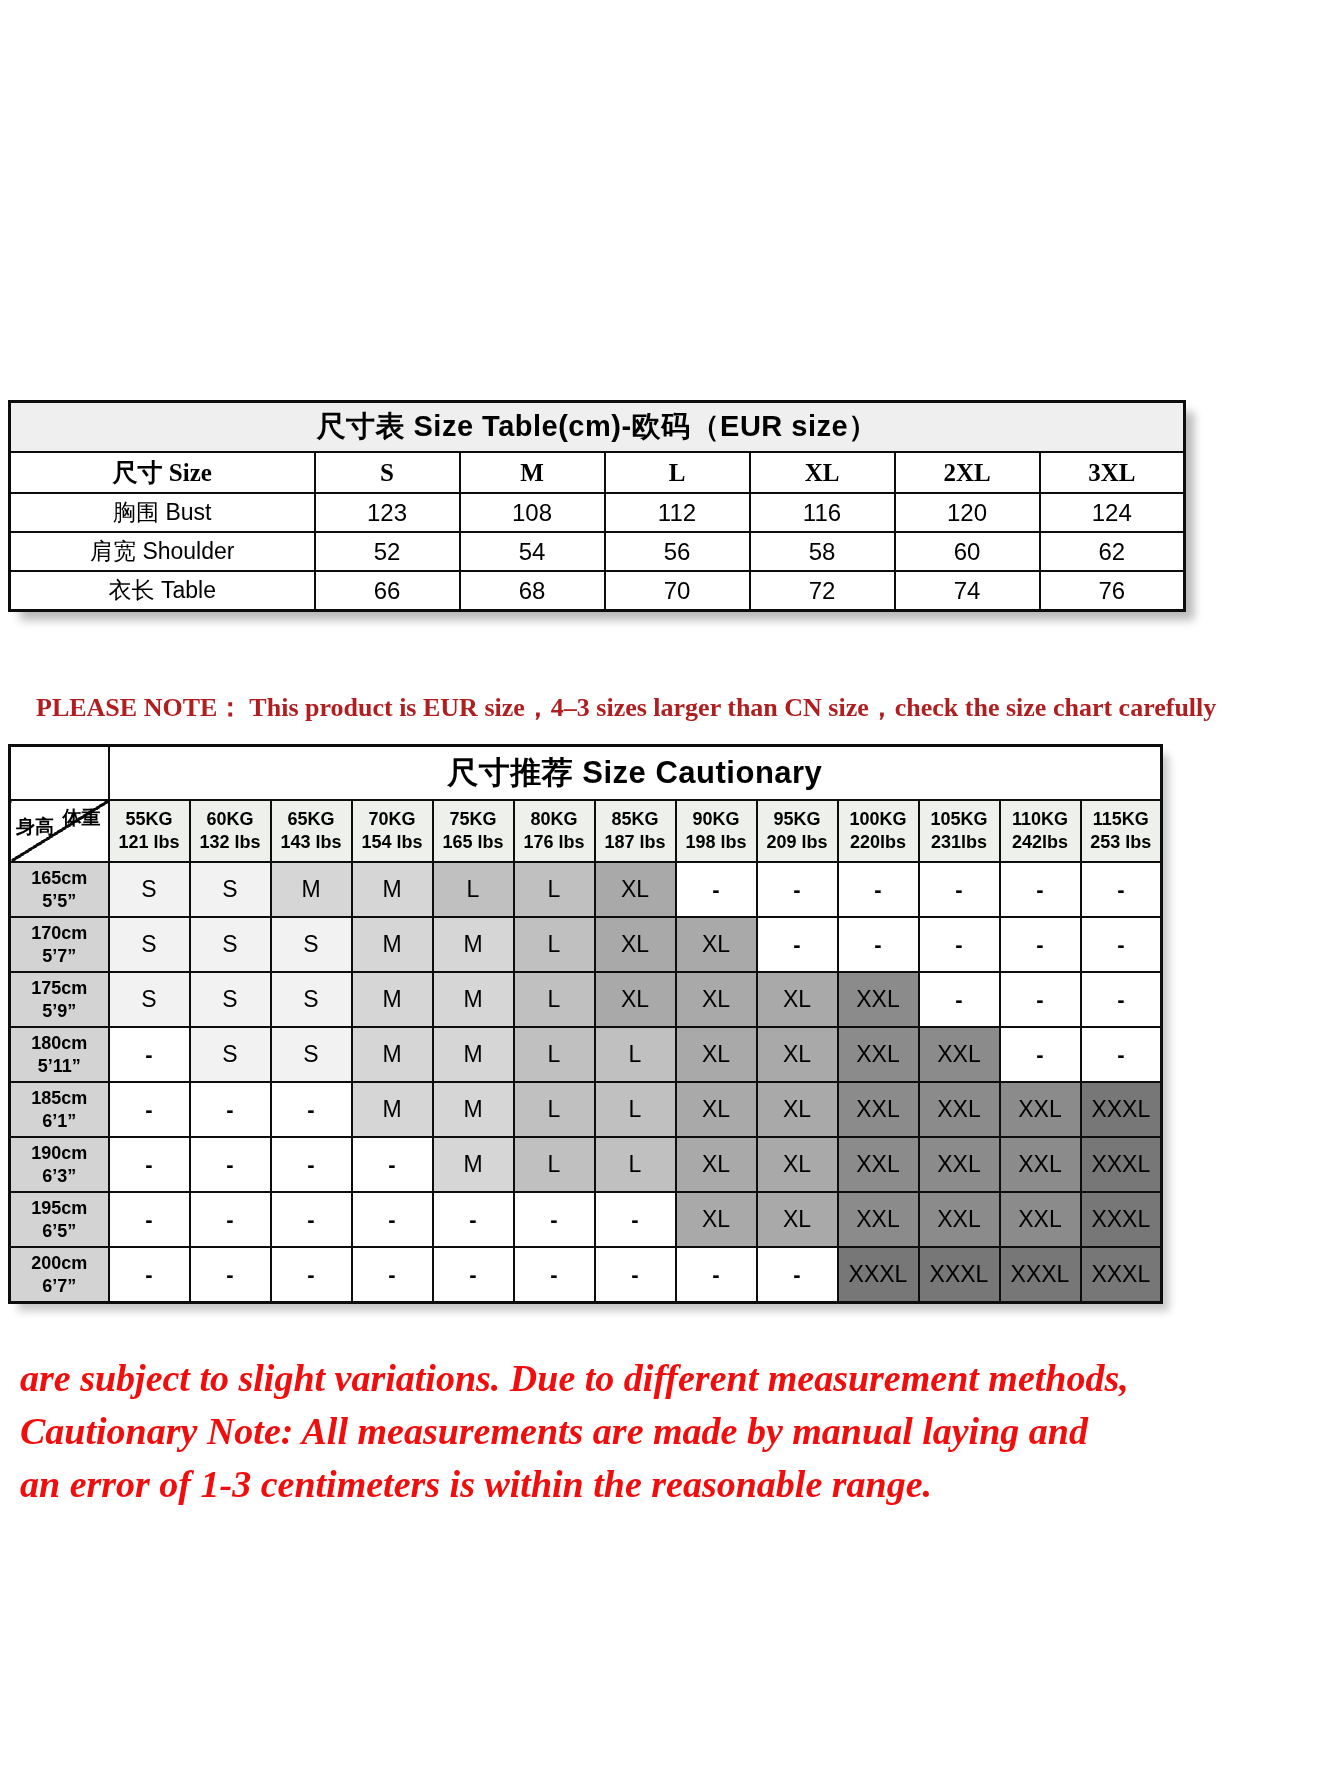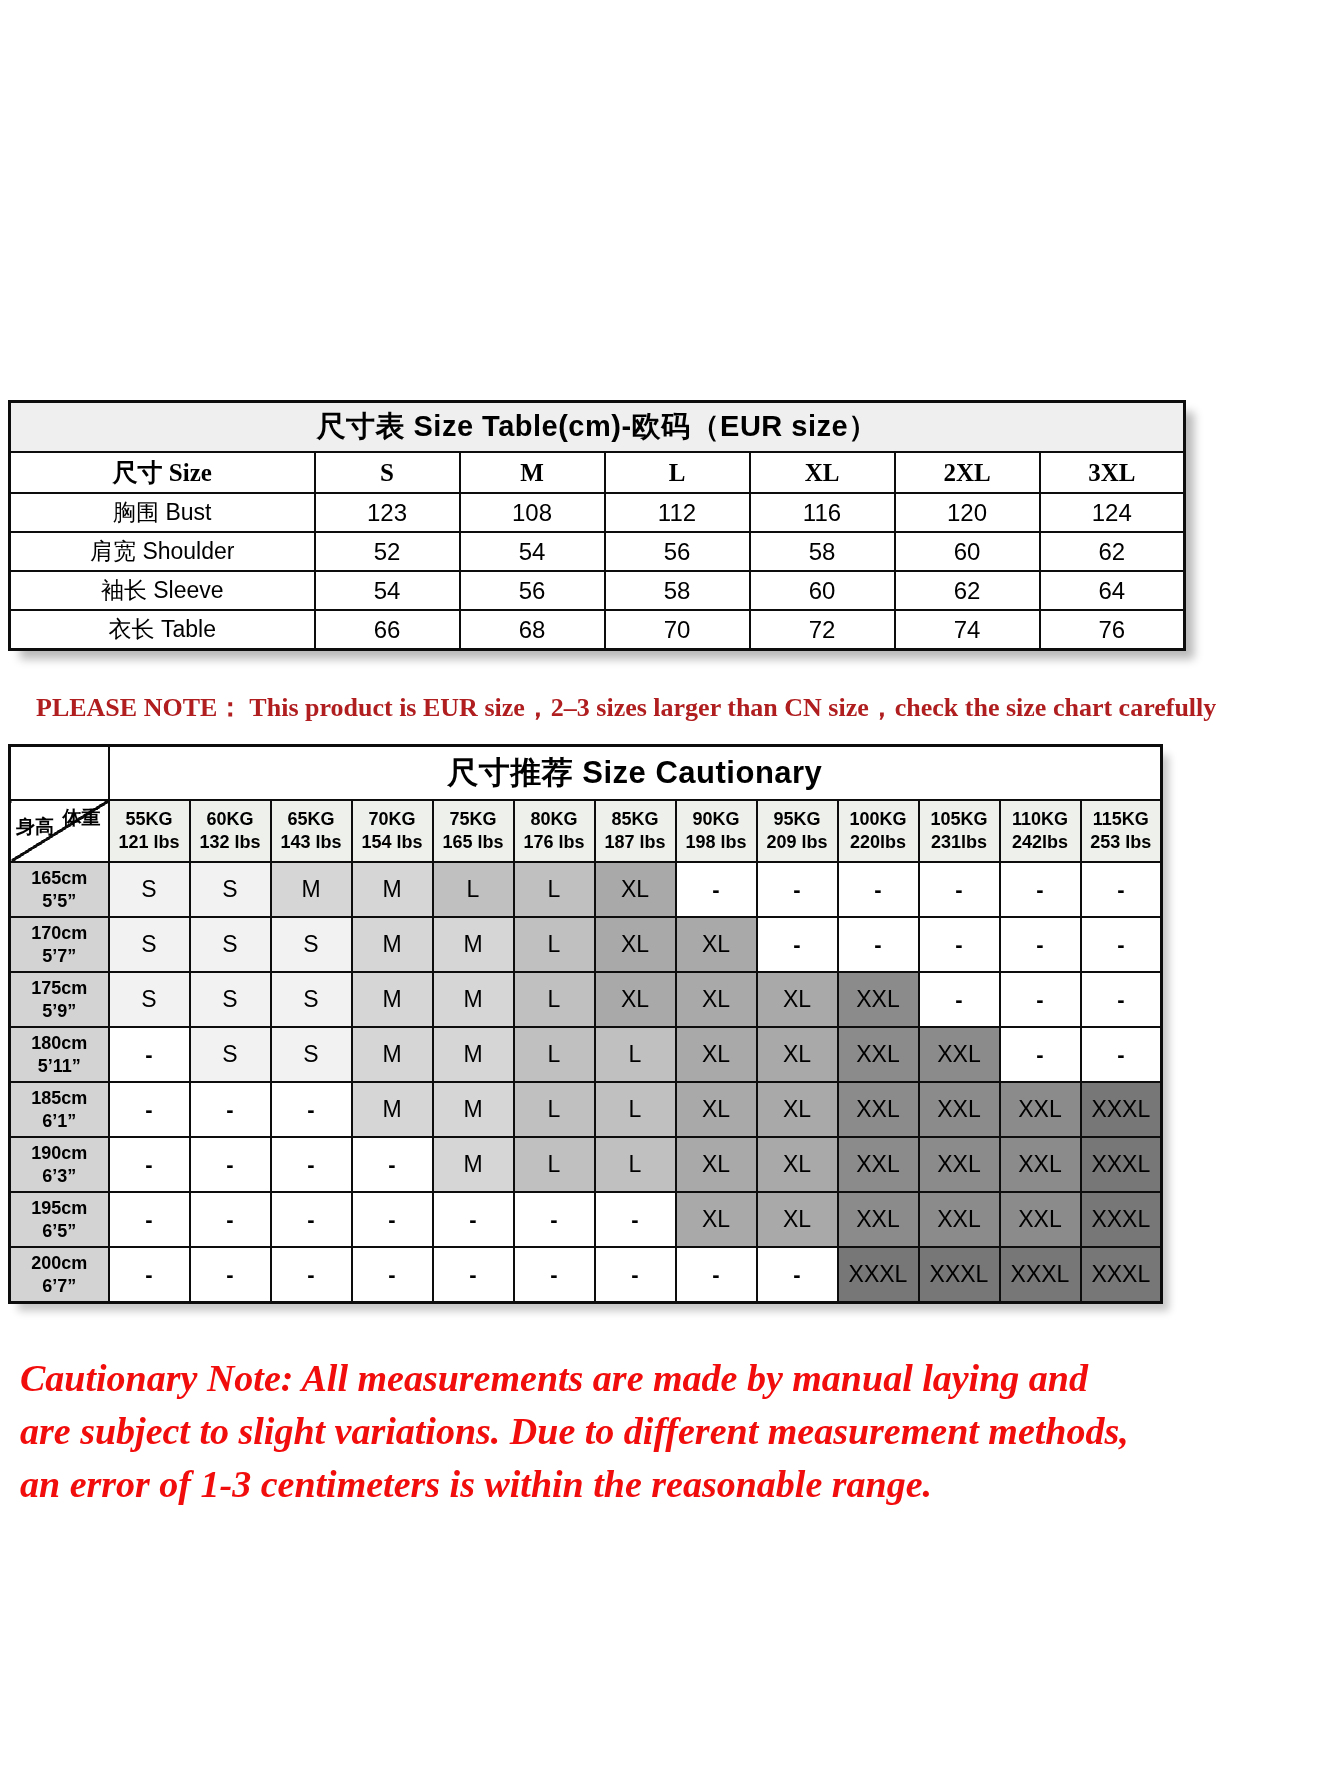--- a/index.html
+++ b/index.html
@@ -119,41 +119,32 @@
         <tr>
           <td class="t1-label">肩宽 Shoulder</td>
           <td class="t1-val">52</td>
           <td class="t1-val">54</td>
           <td class="t1-val">56</td>
           <td class="t1-val">58</td>
           <td class="t1-val">60</td>
           <td class="t1-val">62</td>
         </tr>
         <tr>
-          <td class="t1-label">袖长 Sleeve</td>
-          <td class="t1-val">54</td>
-          <td class="t1-val">56</td>
-          <td class="t1-val">58</td>
-          <td class="t1-val">60</td>
-          <td class="t1-val">62</td>
-          <td class="t1-val">64</td>
-        </tr>
-        <tr>
           <td class="t1-label">衣长 Table</td>
           <td class="t1-val">66</td>
           <td class="t1-val">68</td>
           <td class="t1-val">70</td>
           <td class="t1-val">72</td>
           <td class="t1-val">74</td>
           <td class="t1-val">76</td>
         </tr>
       </tbody>
   </table>
 
-  <div id="please-note">PLEASE NOTE： This product is EUR size，2–3 sizes larger than CN size，check the size chart carefully</div>
+  <div id="please-note">PLEASE NOTE： This product is EUR size，4–3 sizes larger than CN size，check the size chart carefully</div>
 
   <table id="sugg-table">
     <colgroup>
       <col style="width:99px">
       <col style="width:81px">
         <col style="width:81px">
         <col style="width:81px">
         <col style="width:81px">
       <col style="width:81px">
         <col style="width:81px">
@@ -314,18 +305,18 @@
           <td class="t2-cell t2-dash" style="background:#ffffff">-</td>
           <td class="t2-cell" style="background:#777777">XXXL</td>
           <td class="t2-cell" style="background:#777777">XXXL</td>
           <td class="t2-cell" style="background:#777777">XXXL</td>
           <td class="t2-cell" style="background:#777777">XXXL</td>
         </tr>
       </tbody>
   </table>
 
   <div id="caution">
+    <div>are subject to slight variations. Due to different measurement methods,</div>
     <div>Cautionary Note: All measurements are made by manual laying and</div>
-    <div>are subject to slight variations. Due to different measurement methods,</div>
     <div>an error of 1-3 centimeters is within the reasonable range.</div>
   </div>
 
 </div>
 
 </body></html>

